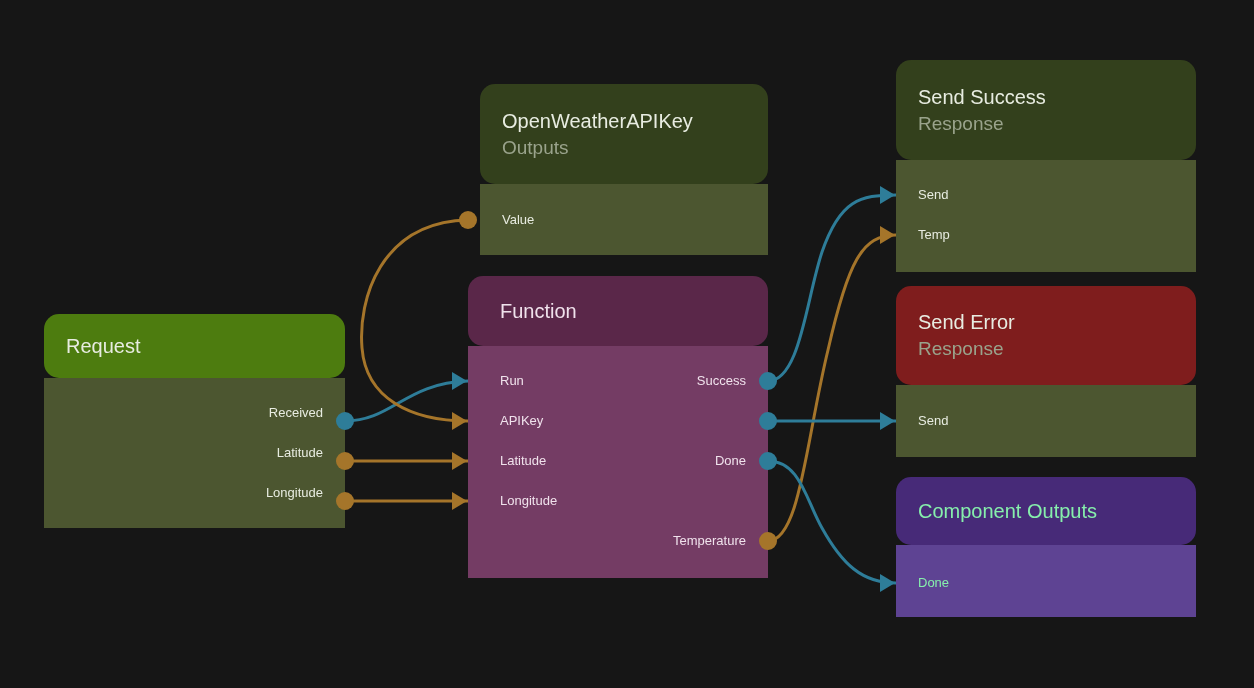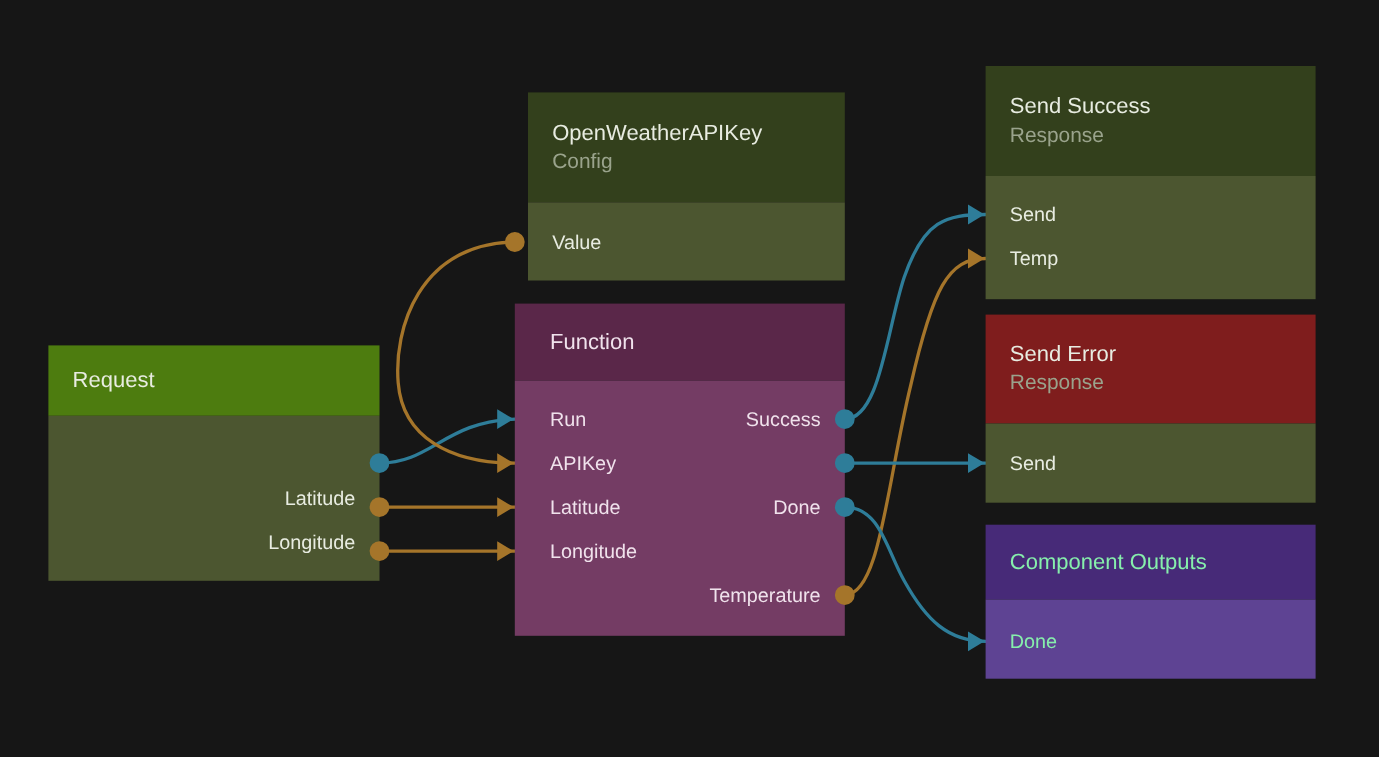--- a/index.html
+++ b/index.html
@@ -29,20 +29,21 @@
   .node {
     position: absolute;
     box-sizing: border-box;
   }
   .node-header {
     box-sizing: border-box;
     padding: 0 22px;
     display: flex;
     flex-direction: column;
     justify-content: center;
+    border-radius: 15px;
   }
   .node-title {
     font-size: 20px;
     line-height: 27px;
     color: #e8ece1;
     white-space: nowrap;
   }
   .node-subtitle {
     font-size: 19px;
     line-height: 26px;
@@ -64,21 +65,21 @@
   }
   .port-row.in {
     justify-content: flex-start;
     padding-left: 22px;
   }
   .port-row.out {
     justify-content: flex-end;
     padding-right: 22px;
   }
   .port-label {
-    font-size: 18px;
+    font-size: 13px;
     line-height: 26px;
     color: #e8ece1;
     white-space: nowrap;
   }
   .purple .port-label, .purple .node-title {
     color: #86efac;
   }
   .pink .port-label, .pink .node-title {
     color: #f0e2ec;
     margin-left: 10px;
@@ -112,32 +113,35 @@
       <path d="M 768 541 C 800 541 806 440 828 350 C 848 262 862 235 896 235" stroke="#a5752a" stroke-width="3" fill="none" stroke-linecap="round"></path>
       <path d="M 768 421 L 896 421" stroke="#2e7d99" stroke-width="3" fill="none" stroke-linecap="round"></path>
       <path d="M 768 461 C 800 461 806 500 822 528 C 842 564 862 583 896 583" stroke="#2e7d99" stroke-width="3" fill="none" stroke-linecap="round"></path>
     </svg>
   <div id="node-layer">
       <div class="node green" style="left: 44px; top: 314px; width: 301px;">
         <div class="node-header" style="height: 64px; background: #4d7c0f;">
           <div class="node-title">Request</div>
         </div>
         <div class="node-body" style="height: 150px; background: rgb(76, 86, 48);">
+          <div class="port-row out" style="top: 22px;">
+            <span class="port-label">Received</span>
+          </div>
           <div class="port-row out" style="top: 62px;">
             <span class="port-label">Latitude</span>
           </div>
           <div class="port-row out" style="top: 102px;">
             <span class="port-label">Longitude</span>
           </div>
         </div>
       </div>
       <div class="node green" style="left: 468px; top: 84px; width: 300px; padding-left: 12px;">
         <div class="node-header" style="height: 100px; background: rgb(51, 64, 28);">
           <div class="node-title">OpenWeatherAPIKey</div>
-          <div class="node-subtitle">Config</div>
+          <div class="node-subtitle">Outputs</div>
         </div>
         <div class="node-body" style="height: 71px; background: rgb(76, 86, 48);">
           <div class="port-row in" style="top: 23px;">
             <span class="port-label">Value</span>
           </div>
         </div>
       </div>
       <div class="node pink" style="left: 468px; top: 276px; width: 300px;">
         <div class="node-header" style="height: 70px; background: rgb(90, 39, 73);">
           <div class="node-title">Function</div>

